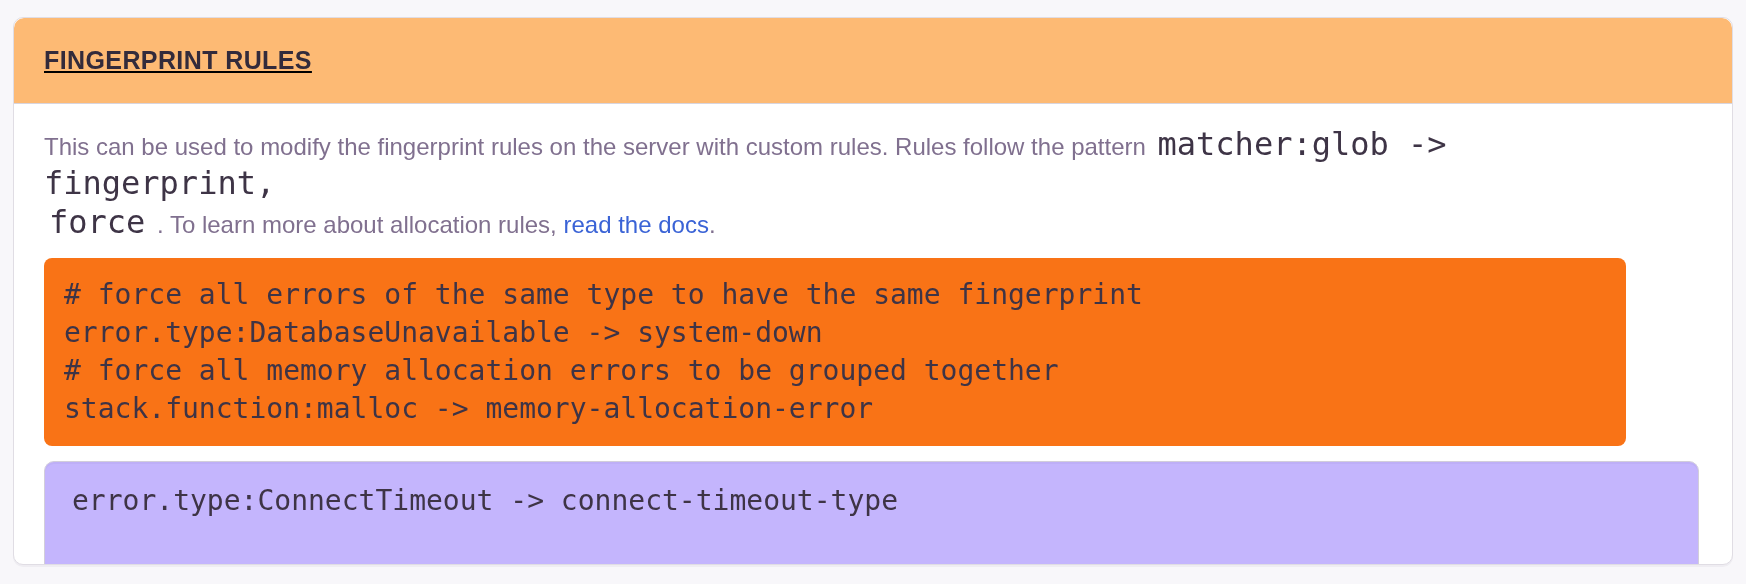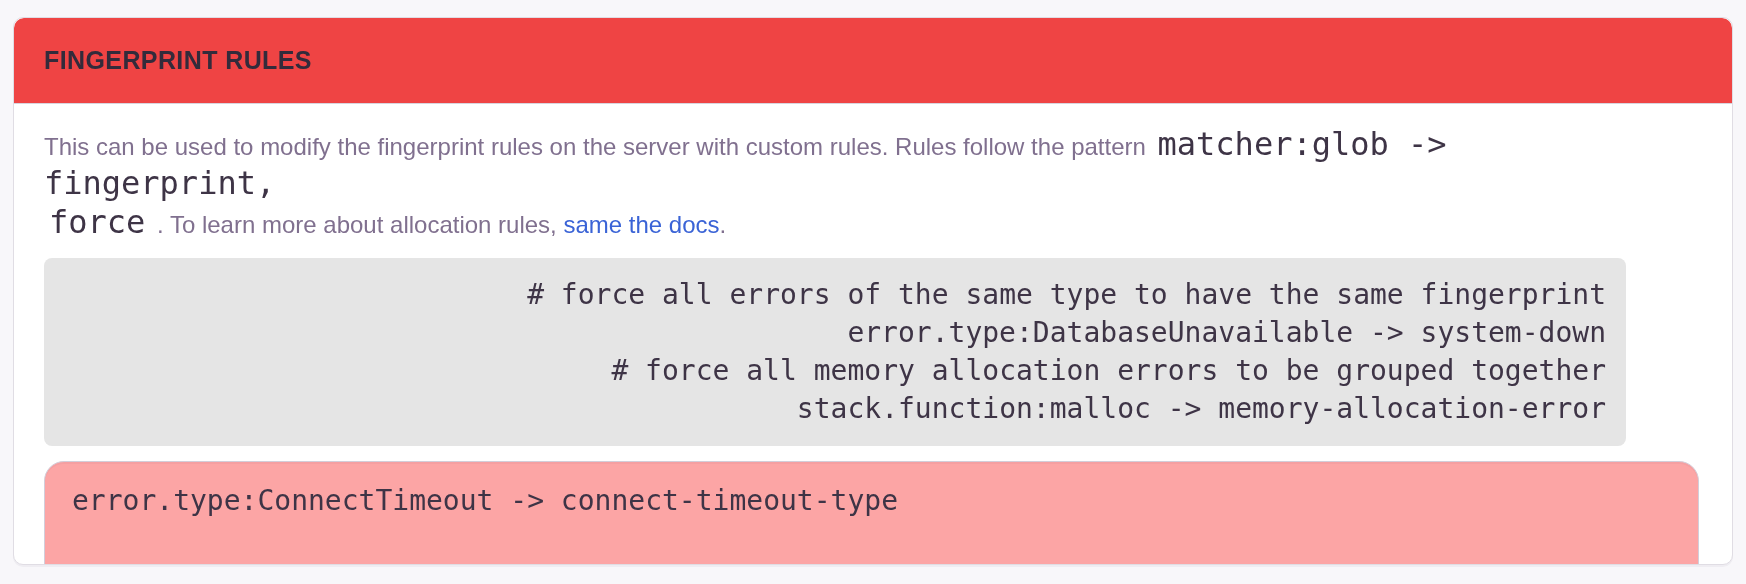--- a/index.html
+++ b/index.html
@@ -19,26 +19,27 @@
   .panel {
     height: 548px;
     background: #FFFFFF;
     border: 1px solid #E0DDE4;
     border-radius: 10px;
     box-shadow: 0 2px 0 rgba(37, 11, 54, 0.04);
     overflow: hidden;
   }
   .panel-header {
     height: 86px;
-    background: #ef4444;
+    background: #fdba74;
     border-bottom: 1px solid #D8D5DE;
     border-radius: 10px 10px 0 0;
     display: flex;
     align-items: center;
     padding: 0 30px;
+    text-decoration: underline;
   }
   .panel-title {
     margin: 0;
     font-size: 25px;
     font-weight: 700;
     letter-spacing: 0.4px;
     color: #332B3B;
   }
   .panel-body {
     padding: 22px 33px 26px 30px;
@@ -55,39 +56,38 @@
     color: #3E3446;
     padding: 0 5px;
   }
   .docs-link {
     color: #3A63D6;
     text-decoration: none;
     cursor: pointer;
   }
   .example-code {
     margin: 15px 73px 0 0;
-    background: #e5e5e5;
+    background: #f97316;
     border-radius: 8px;
     padding: 18px 20px;
     font-family: "DejaVu Sans Mono", monospace;
     font-size: 28px;
     line-height: 38px;
     color: #3E3446;
     white-space: pre;
     overflow: hidden;
-    text-align: right;
   }
   .rules-input {
     display: block;
     margin-top: 15px;
     width: 100%;
     height: 124px;
-    background: #fca5a5;
+    background: #c4b5fd;
     border: 1px solid #D2CEDA;
-    border-radius: 20px;
+    border-radius: 10px;
     padding: 20px 27px;
     font-family: "DejaVu Sans Mono", monospace;
     font-size: 28px;
     line-height: 38px;
     color: #3E3446;
     resize: none;
     outline: none;
     box-shadow: inset 0 2px 0 rgba(37, 11, 54, 0.03);
     white-space: pre;
     overflow: hidden;
@@ -104,21 +104,21 @@
     </header>
 
     <div class="panel-body">
 
       <p class="description">
         <span>This can be used to modify the fingerprint rules on the server with custom rules. Rules follow the pattern</span>
         <code class="inline-code">matcher:glob -&gt; fingerprint,</code>
         <br>
         <code class="inline-code">force</code>
         <span>. To learn more about allocation rules,</span>
-        <a class="docs-link" href="#">same the docs</a><span>.</span>
+        <a class="docs-link" href="#">read the docs</a><span>.</span>
       </p>
 
       <pre class="example-code"># force all errors of the same type to have the same fingerprint
 error.type:DatabaseUnavailable -&gt; system-down
 # force all memory allocation errors to be grouped together
 stack.function:malloc -&gt; memory-allocation-error</pre>
 
       <textarea class="rules-input" spellcheck="false" style="">error.type:ConnectTimeout -&gt; connect-timeout-type</textarea>
 
     </div>

